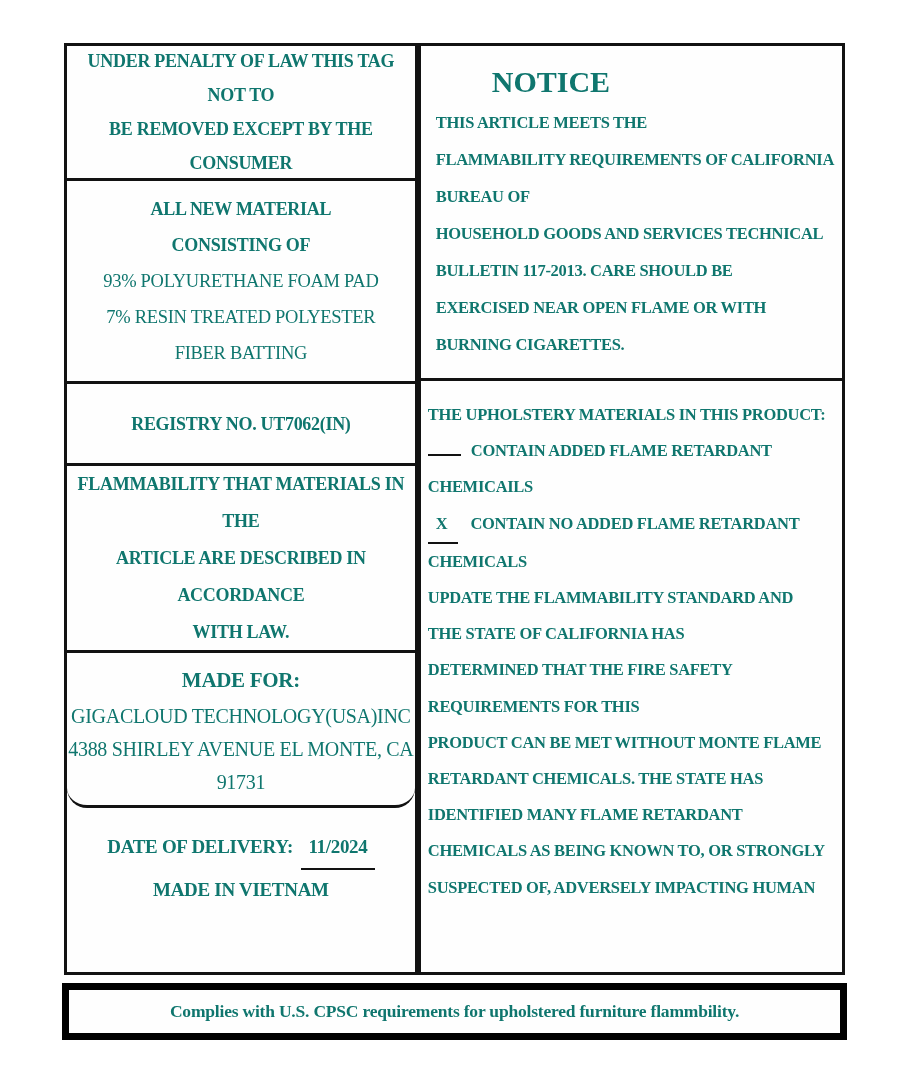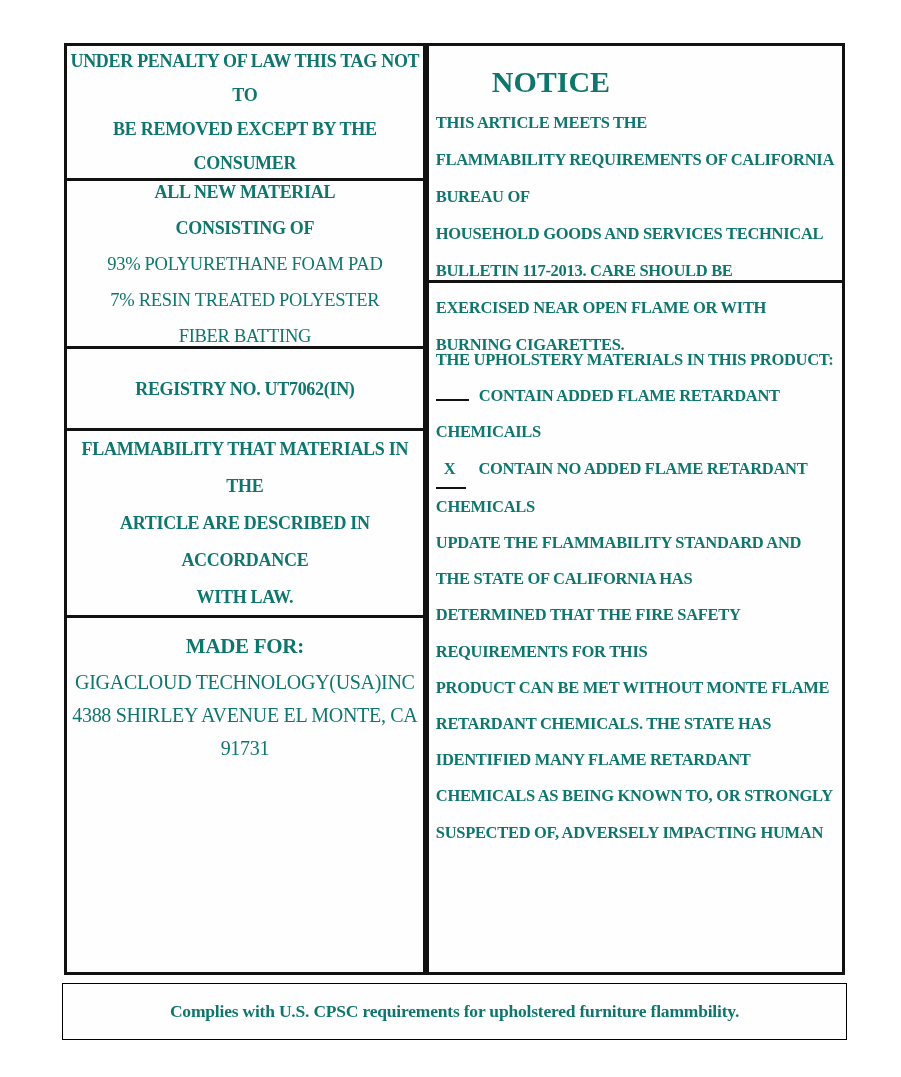--- a/index.html
+++ b/index.html
@@ -47,43 +47,43 @@
     justify-content: center;
     text-align: center;
     letter-spacing: -0.3px;
   }
   .row:last-child { border-bottom: none; }
 
   .ln       { font-weight: bold;  font-size: 18px; line-height: 34px; }
   .ln-reg   { font-weight: normal; font-size: 18.5px; line-height: 36px; }
 
   .row-penalty       { height: 135px; }
-  .row-materials     { height: 168px; }
+  .row-materials     { height: 203px; }
   .row-materials .ln { line-height: 36px; }
   .row-registry      { height: 82px; }
   .row-cert          { height: 187px; }
   .row-cert .ln      { line-height: 37px; }
   .row-madefor       { height: 155px; border-radius: 20px; }
   .row-madefor .made-for-heading { font-weight: bold; font-size: 21px; line-height: 40px; }
   .row-madefor .ln-reg { font-size: 20px; line-height: 33px; }
   .row-delivery      { height: 121px; }
   .row-delivery .ln  { line-height: 40px; font-size: 19px; }
   .date-underline {
     display: inline-block;
     border-bottom: 2.5px solid #121212;
     padding: 0 7px 1px 7px;
     margin-left: 4px;
   }
 
   
   .row-notice {
-    height: 237px;
+    height: 335px;
     box-sizing: border-box;
     border-bottom: 3px solid #121212;
-    padding: 14px 8px 0 7px;
+    padding: 14px 8px 0 15px;
     letter-spacing: -0.3px;
   }
   .notice-heading {
     font-weight: bold;
     font-size: 30px;
     letter-spacing: 0px;
     margin-left: 56px;
     line-height: 44px;
   }
   .r-ln {
@@ -91,21 +91,20 @@
     font-size: 16.5px;
     line-height: 37px;
     text-align: left;
     white-space: nowrap;
   }
   .row-flame {
     flex: 1;
     box-sizing: border-box;
     padding: 16px 8px 8px 7px;
     letter-spacing: -0.3px;
-    margin-top: 43px;
   }
   .row-flame .r-ln { line-height: 36.2px; }
   .blank-underline {
     display: inline-block;
     width: 33px;
     height: 15px;
     border-bottom: 2.5px solid #121212;
     margin-right: 10px;
   }
   .x-underline {
@@ -115,21 +114,21 @@
     margin-right: 12px;
   }
 
   
   .footer-box {
     position: absolute;
     left: 62px;
     top: 983px;
     width: 785px;
     height: 57px;
-    border: 1px solid #000000;
+    border: 7px solid #000000;
     box-sizing: border-box;
     display: flex;
     align-items: center;
     justify-content: center;
     background: #fefefe;
   }
   .footer-text {
     font-weight: bold;
     font-size: 17.5px;
     letter-spacing: -0.2px;
@@ -167,20 +166,27 @@
         <div class="ln">WITH LAW.</div>
       </section>
 
       <section class="row row-madefor">
         <div class="made-for-heading">MADE FOR:</div>
         <div class="ln-reg">GIGACLOUD TECHNOLOGY(USA)INC</div>
         <div class="ln-reg">4388 SHIRLEY AVENUE EL MONTE, CA</div>
         <div class="ln-reg">91731</div>
       </section>
 
+      <section class="row row-delivery">
+        <div class="ln">
+          <span>DATE OF DELIVERY:</span>
+          <span class="date-underline">11/2024</span>
+        </div>
+        <div class="ln">MADE IN VIETNAM</div>
+      </section>
 
     </div>
 
     <div class="col-right">
 
       <section class="row-notice">
         <div class="notice-heading">NOTICE</div>
         <div class="r-ln">THIS ARTICLE MEETS THE</div>
         <div class="r-ln">FLAMMABILITY REQUIREMENTS OF CALIFORNIA</div>
         <div class="r-ln">BUREAU OF</div>

